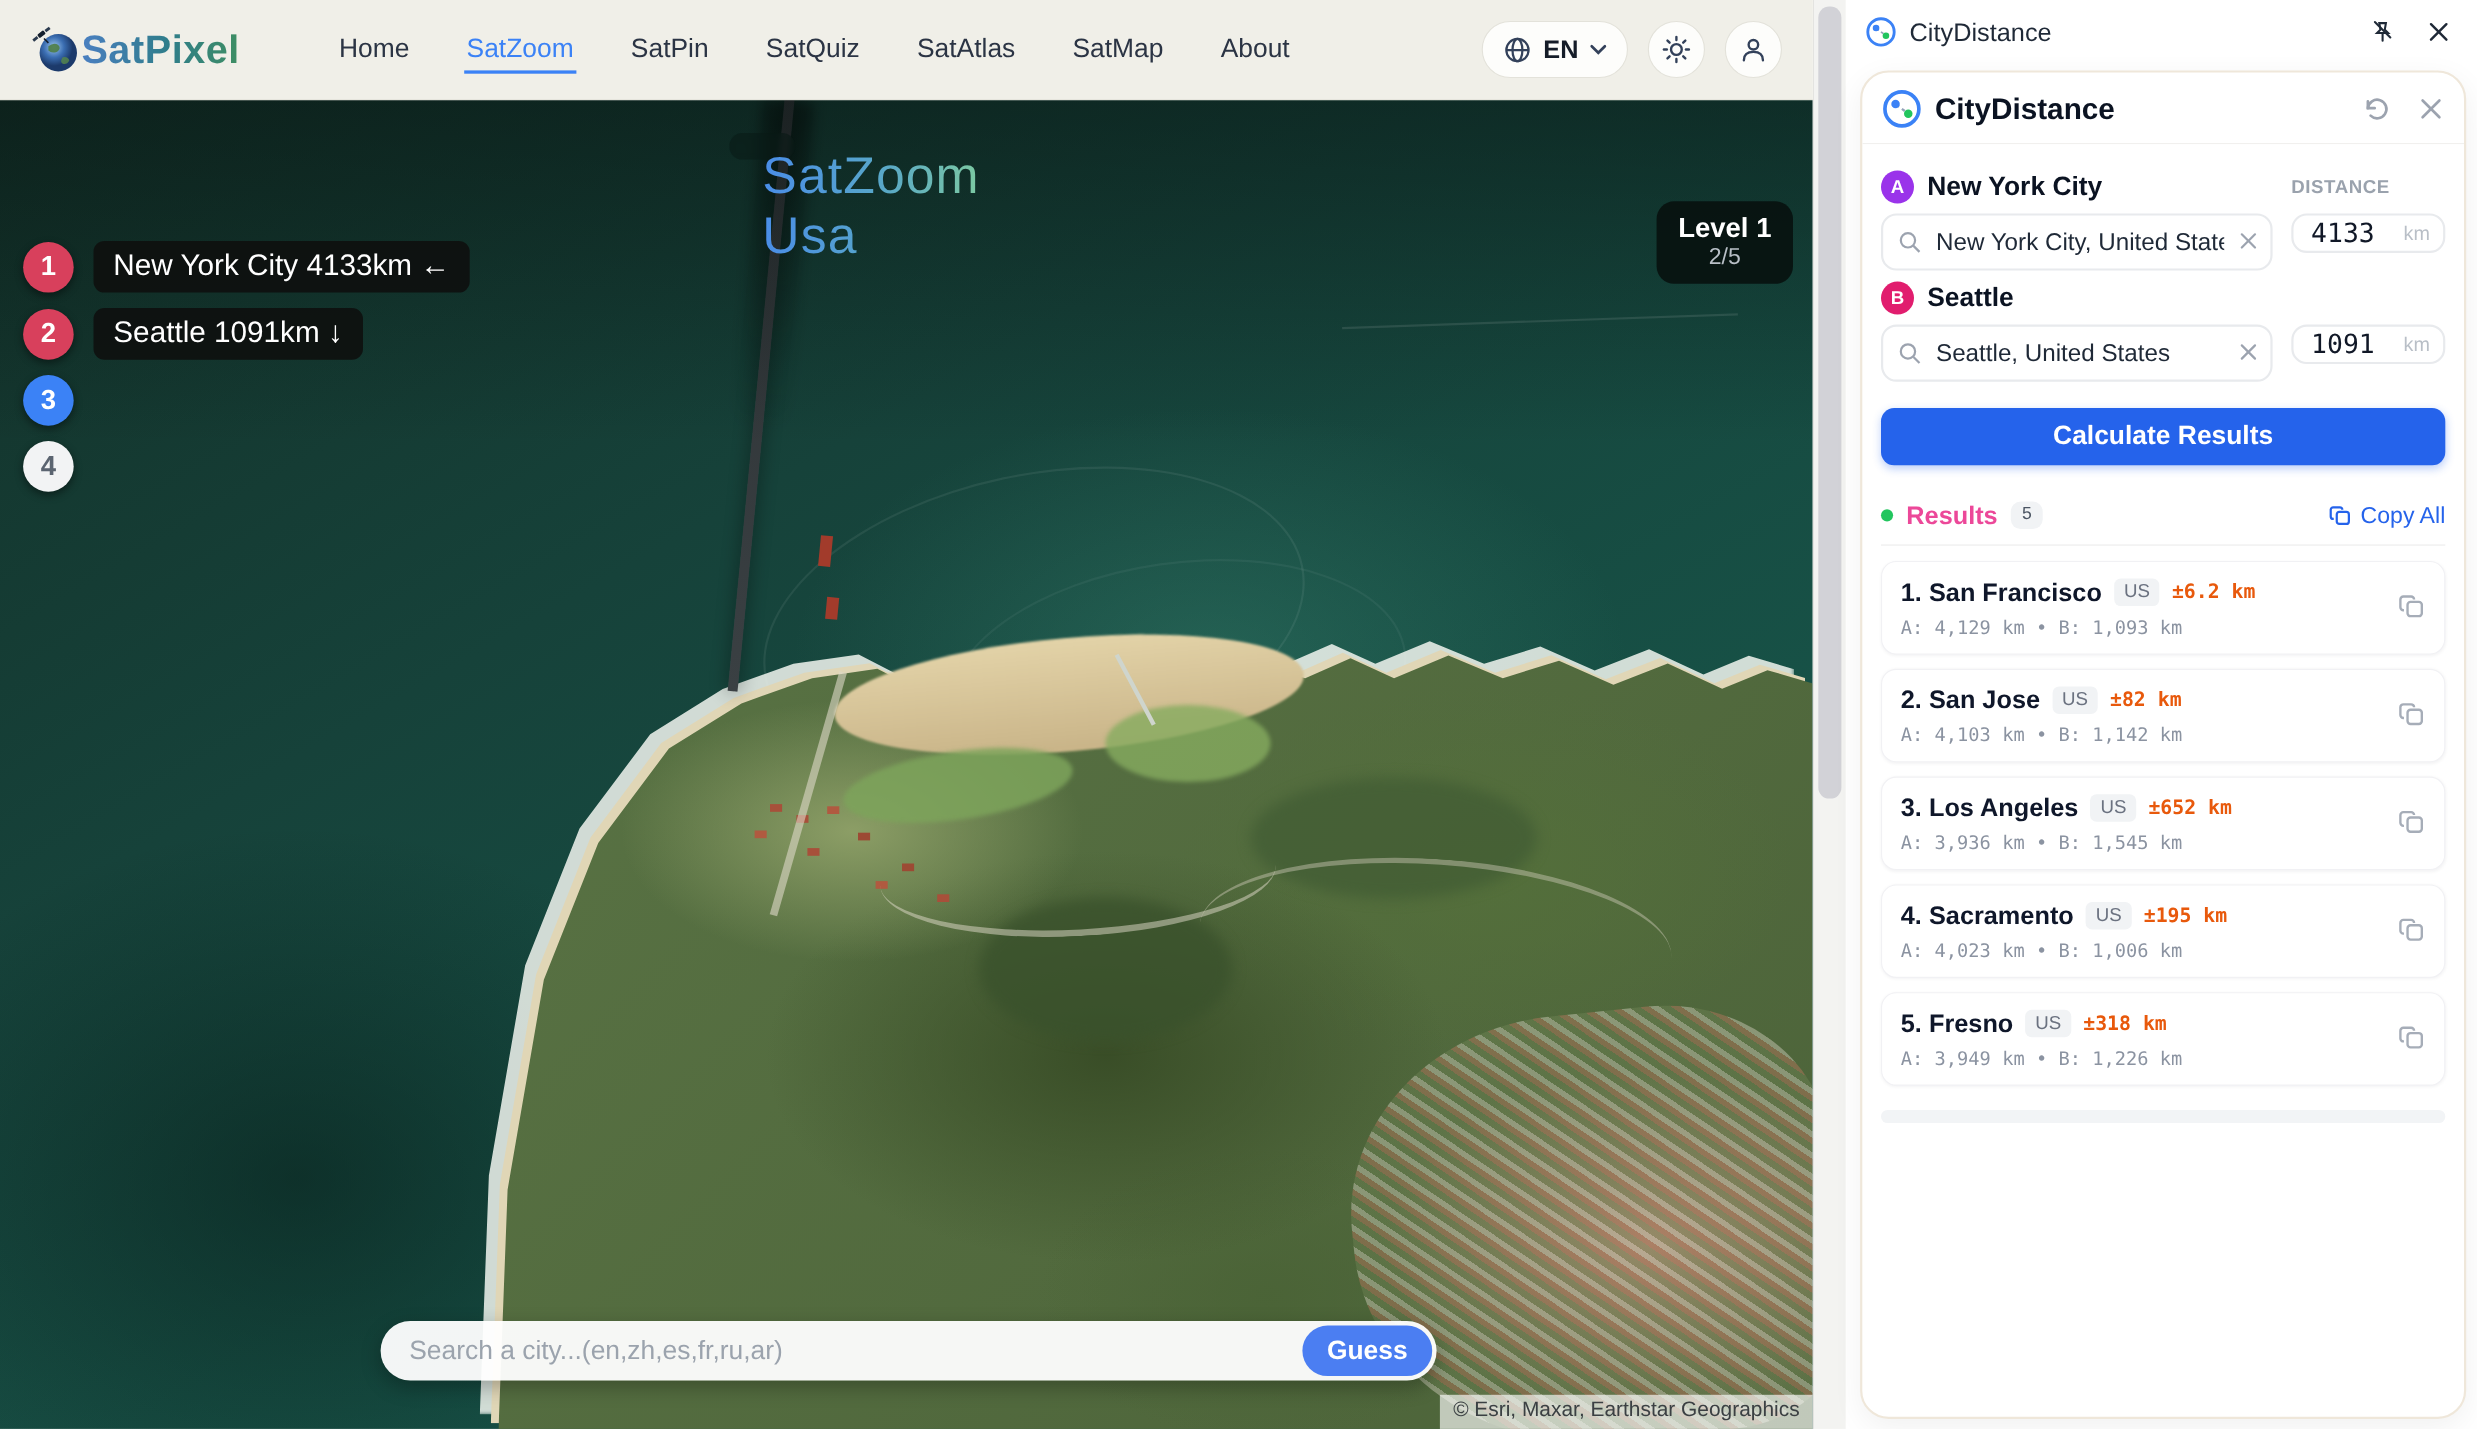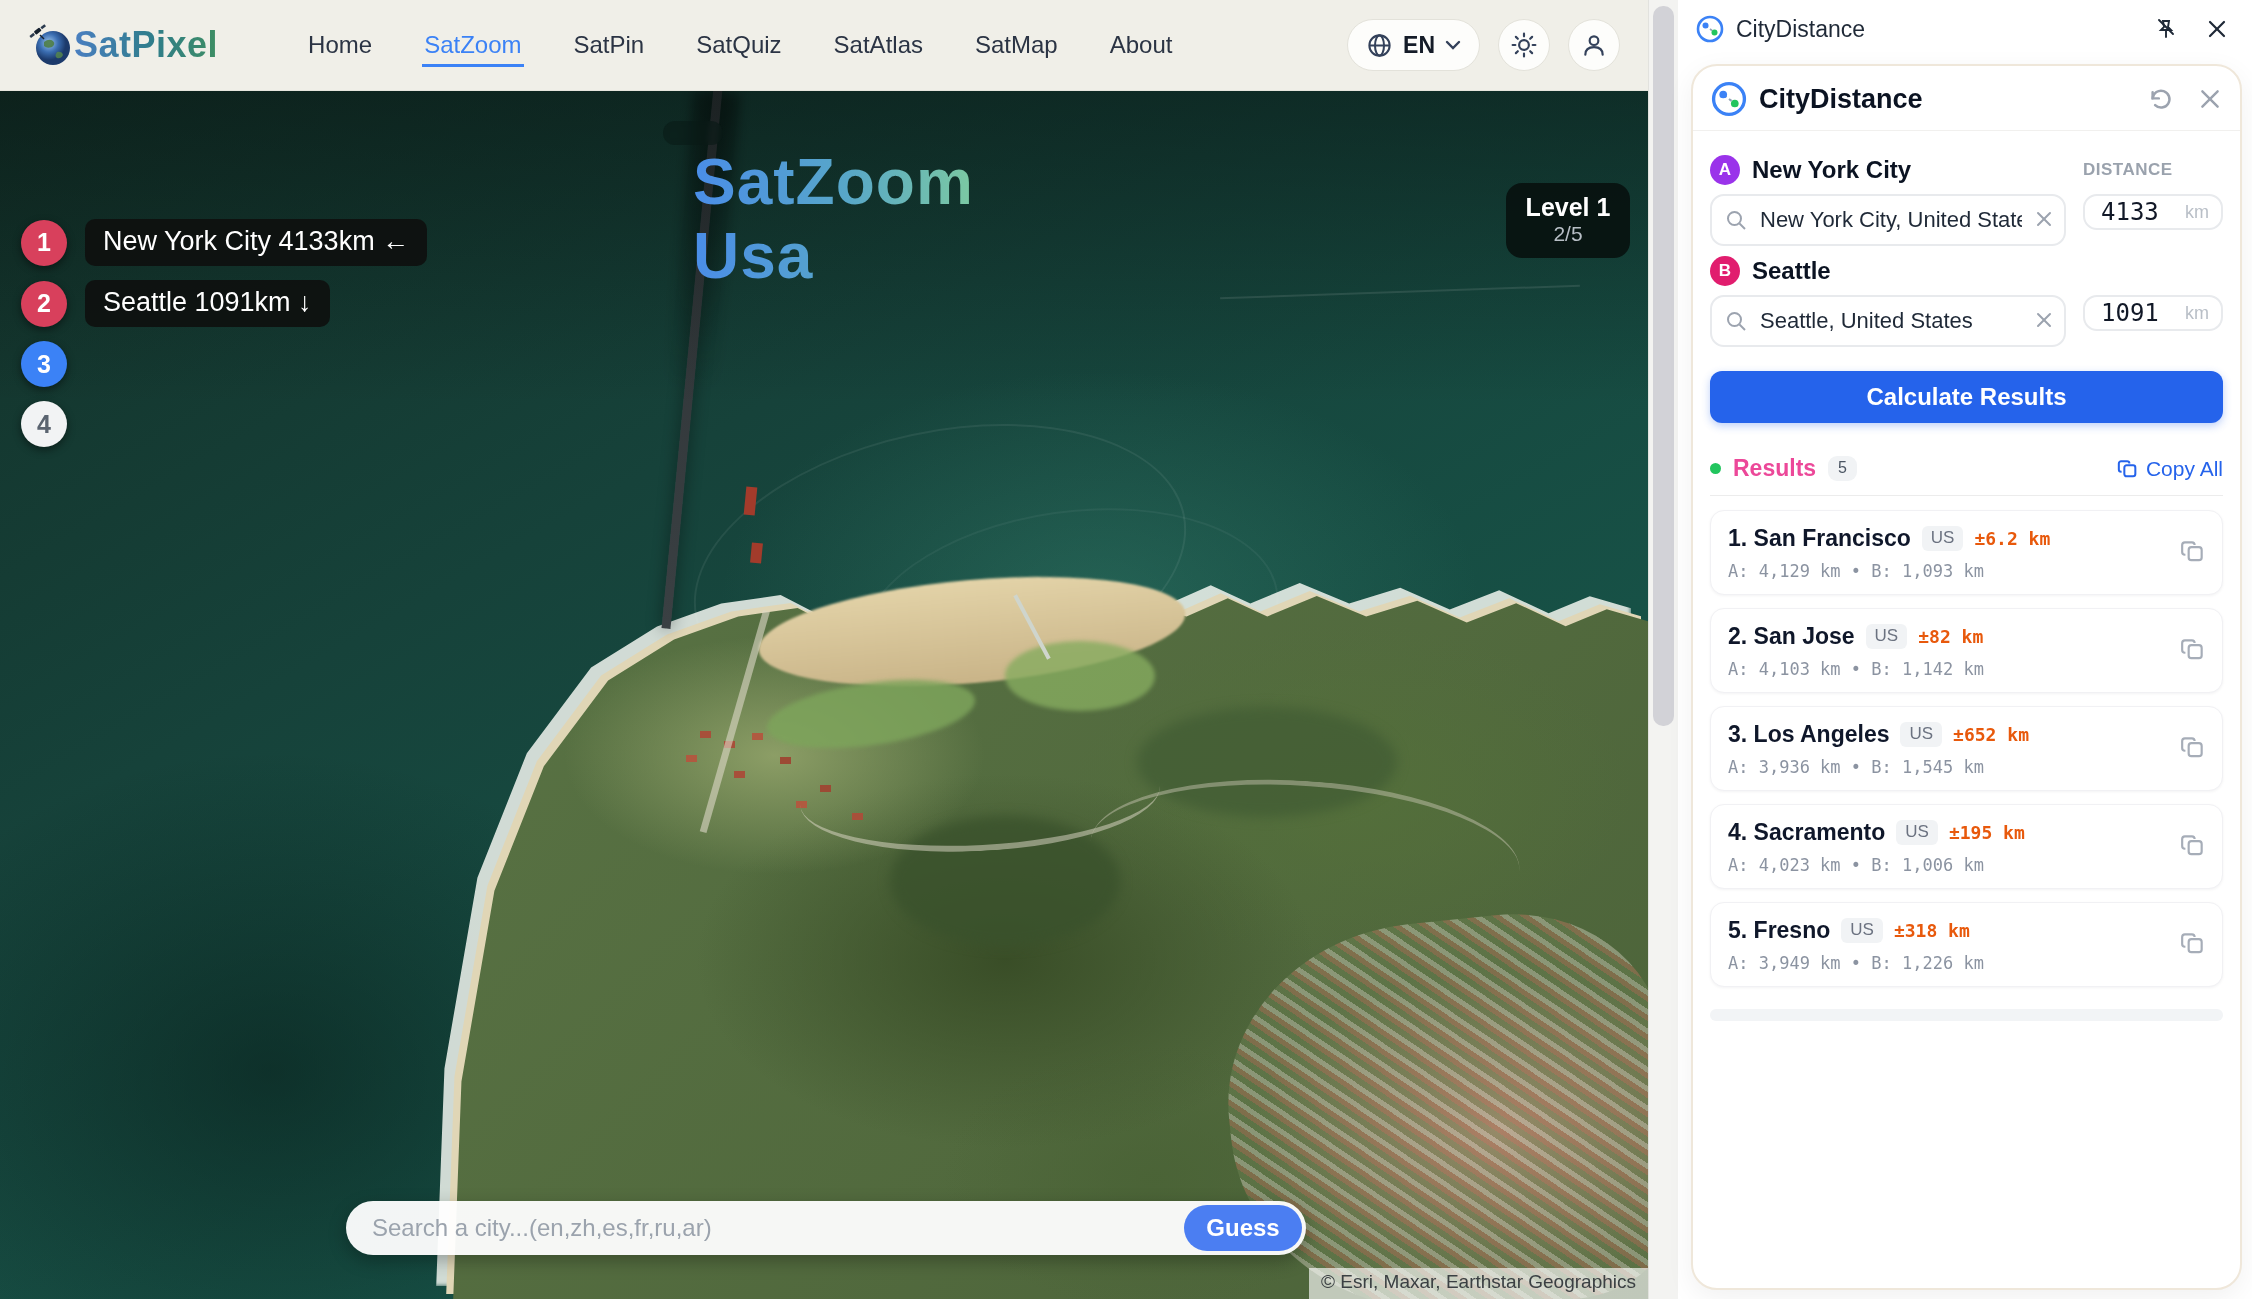--- a/index.html
+++ b/index.html
@@ -69,23 +69,23 @@
   .bridge-red2 { left:751px; top:452px; width:11px; height:20px; background:#a23b2b; transform:rotate(5.5deg); }
   .road1 { left:763px; top:520px; width:7px; height:230px; background:rgba(222,216,200,.6); transform:rotate(16deg); transform-origin:top center; }
   .road2 { left:800px; top:650px; width:360px; height:110px; border-bottom:6px solid rgba(225,219,204,.5); border-radius:50%; transform:rotate(-3deg); }
   .road3 { left:1090px; top:690px; width:430px; height:150px; border-top:5px solid rgba(222,216,200,.4); border-radius:50%; transform:rotate(4deg); }
   .pier { left:1030px; top:500px; width:4px; height:72px; background:#cfd5cd; transform:rotate(-28deg); }
   .vignette { inset:0; background:linear-gradient(180deg, rgba(4,12,10,.42), rgba(4,12,10,0) 26%); }
 
   
   .map-title { left:663px; top:30px; padding:10px 30px 14px; background:rgba(10,26,22,.55);
     border-radius:18px; backdrop-filter:blur(3px); z-index:5; }
-  .map-title span { font-size:64px; font-weight:bold; letter-spacing:1px;
+  .map-title span { font-size:47px; font-weight:normal; letter-spacing:1px;
     background:linear-gradient(90deg,#4a8de8 0%,#58a7c8 55%,#7cc9a2 100%);
-    -webkit-background-clip:text; background-clip:text; color:transparent;margin-top:14px; }
+    -webkit-background-clip:text; background-clip:text; color:transparent; }
   .level-box { right:18px; top:92px; width:124px; padding:10px 8px 12px; text-align:center;
     background:rgba(7,16,14,.88); border-radius:16px; z-index:5; }
   .level-title { position:static; display:block; color:#fff; font-size:25px; font-weight:800; }
   .level-progress { position:static; display:block; color:#b8bfc6; font-size:21px; margin-top:0; }
   .guess-list { left:21px; top:128px; display:flex; flex-direction:column; gap:14px; z-index:5; }
   .guess-row { position:static; display:flex; align-items:center; gap:18px; }
   .guess-num { position:static; width:46px; height:46px; border-radius:50%; display:flex; align-items:center;
     justify-content:center; color:#fff; font-size:25px; font-weight:bold; box-shadow:0 3px 8px rgba(0,0,0,.45); }
   .guess-num.hit { background:#d8405c; }
   .guess-num.active { background:#3b82f6; }

